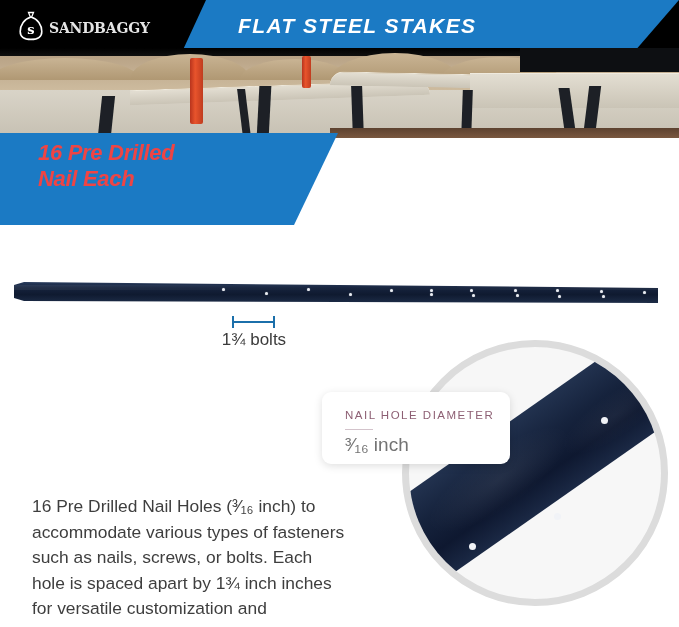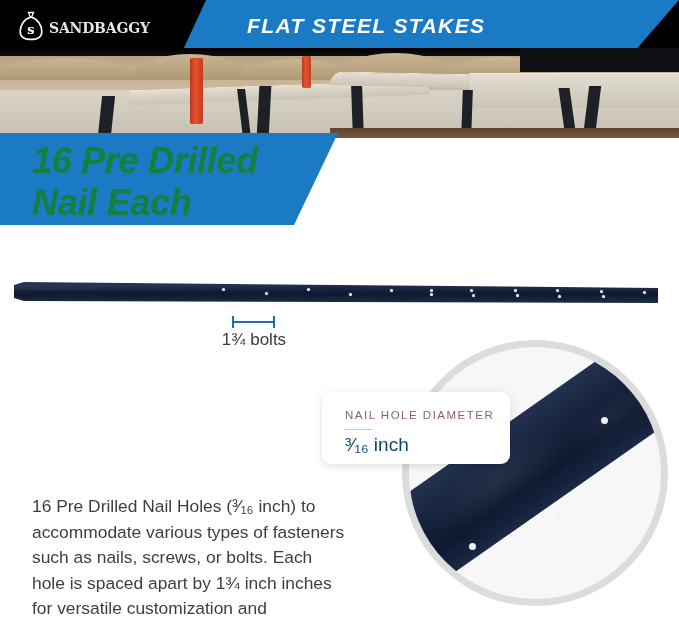--- a/index.html
+++ b/index.html
@@ -60,21 +60,20 @@
     position: absolute;
     left: 238px; top: 0;
     height: 52px;
     display: flex;
     align-items: center;
     color: #ffffff;
     font-size: 21px;
     font-style: italic;
     font-weight: bold;
     letter-spacing: 1.4px;
-    margin-left: 9px;
   }
 
   
   .photo {
     position: absolute;
     left: 0; top: 48px;
     width: 679px; height: 90px;
     overflow: hidden;
     background: #cfc4b0;
   }
@@ -126,24 +125,24 @@
   
   .banner {
     position: absolute;
     left: 0; top: 133px;
     width: 372px; height: 92px;
     background: #1b7ac4;
     clip-path: polygon(0 0, 338px 0, 294px 92px, 0 92px);
   }
   .banner-text {
     position: absolute;
-    left: 32px; top: 140px;
+    left: 38px; top: 140px;
     width: 300px;
-    color: #15803d;
-    font-size: 36px;
+    color: #ef4444;
+    font-size: 22px;
     font-weight: bold;
     font-style: italic;
     line-height: 1.16;
     letter-spacing: -0.3px;
   }
 
   
   .stake-wrap {
     position: absolute;
     left: 0; top: 278px;
@@ -271,21 +270,21 @@
   }
   .callout-rule {
     position: absolute;
     left: 23px; top: 37px;
     width: 28px; height: 1px;
     background: #d3c3cb;
   }
   .callout-value {
     position: absolute;
     left: 23px; top: 42px;
-    color: #0c4a6e;
+    color: #737373;
     font-size: 19px;
   }
 </style>
 </head>
 <body>
 
 <div id="page">
 
   <div class="header">
     <div class="header-blue"></div>

